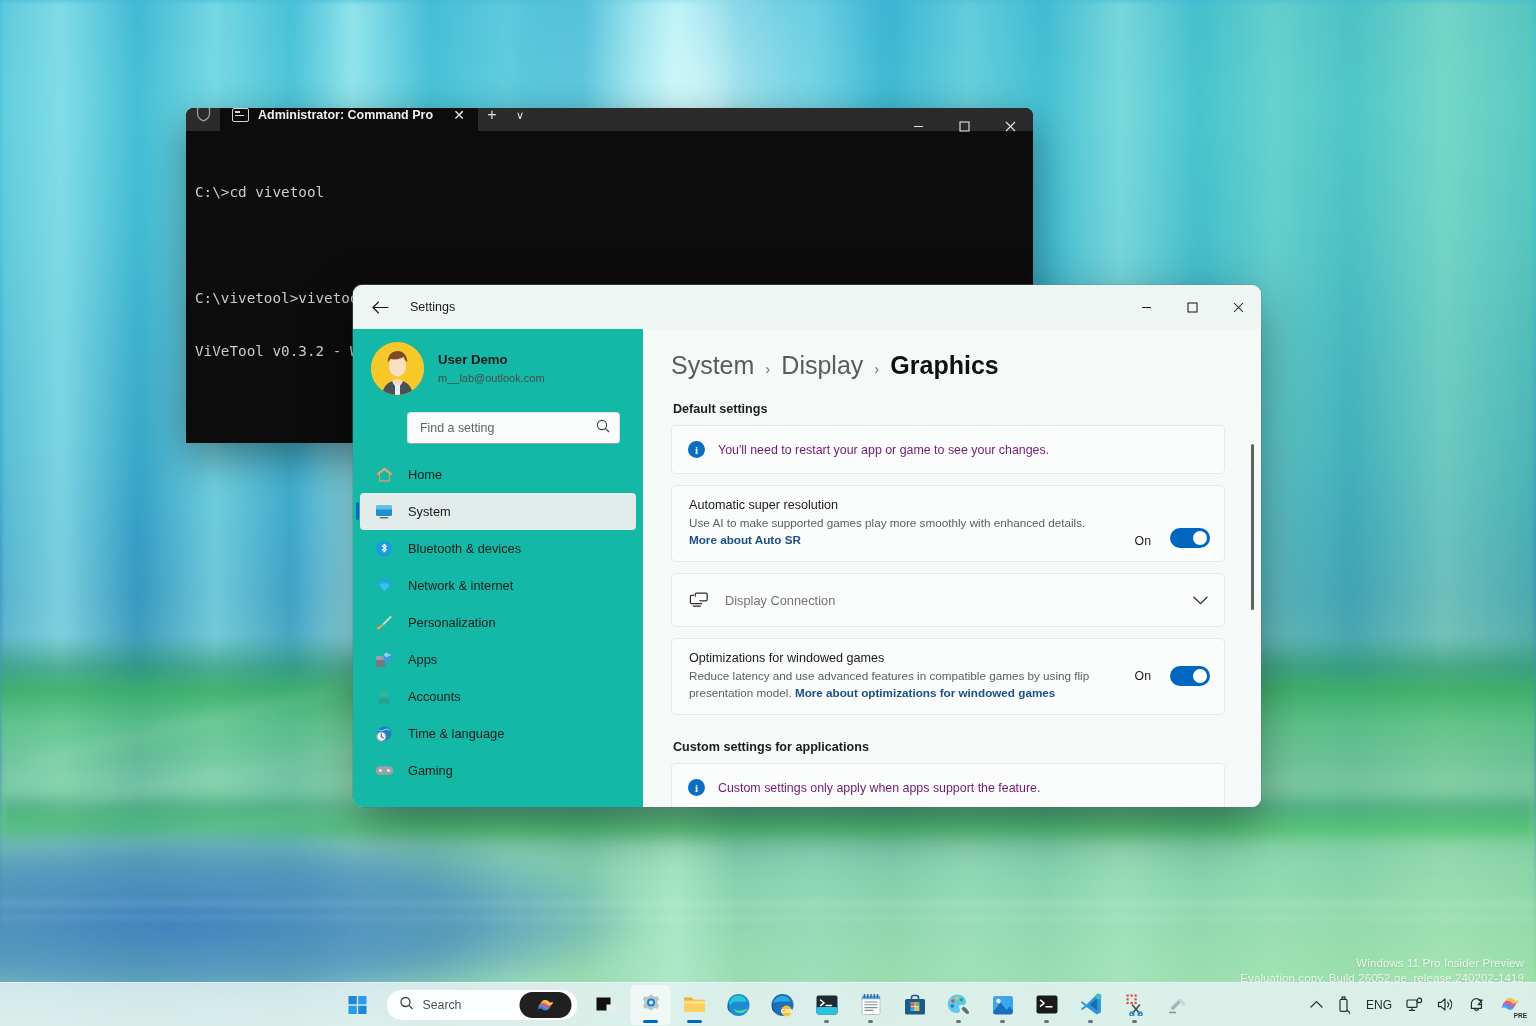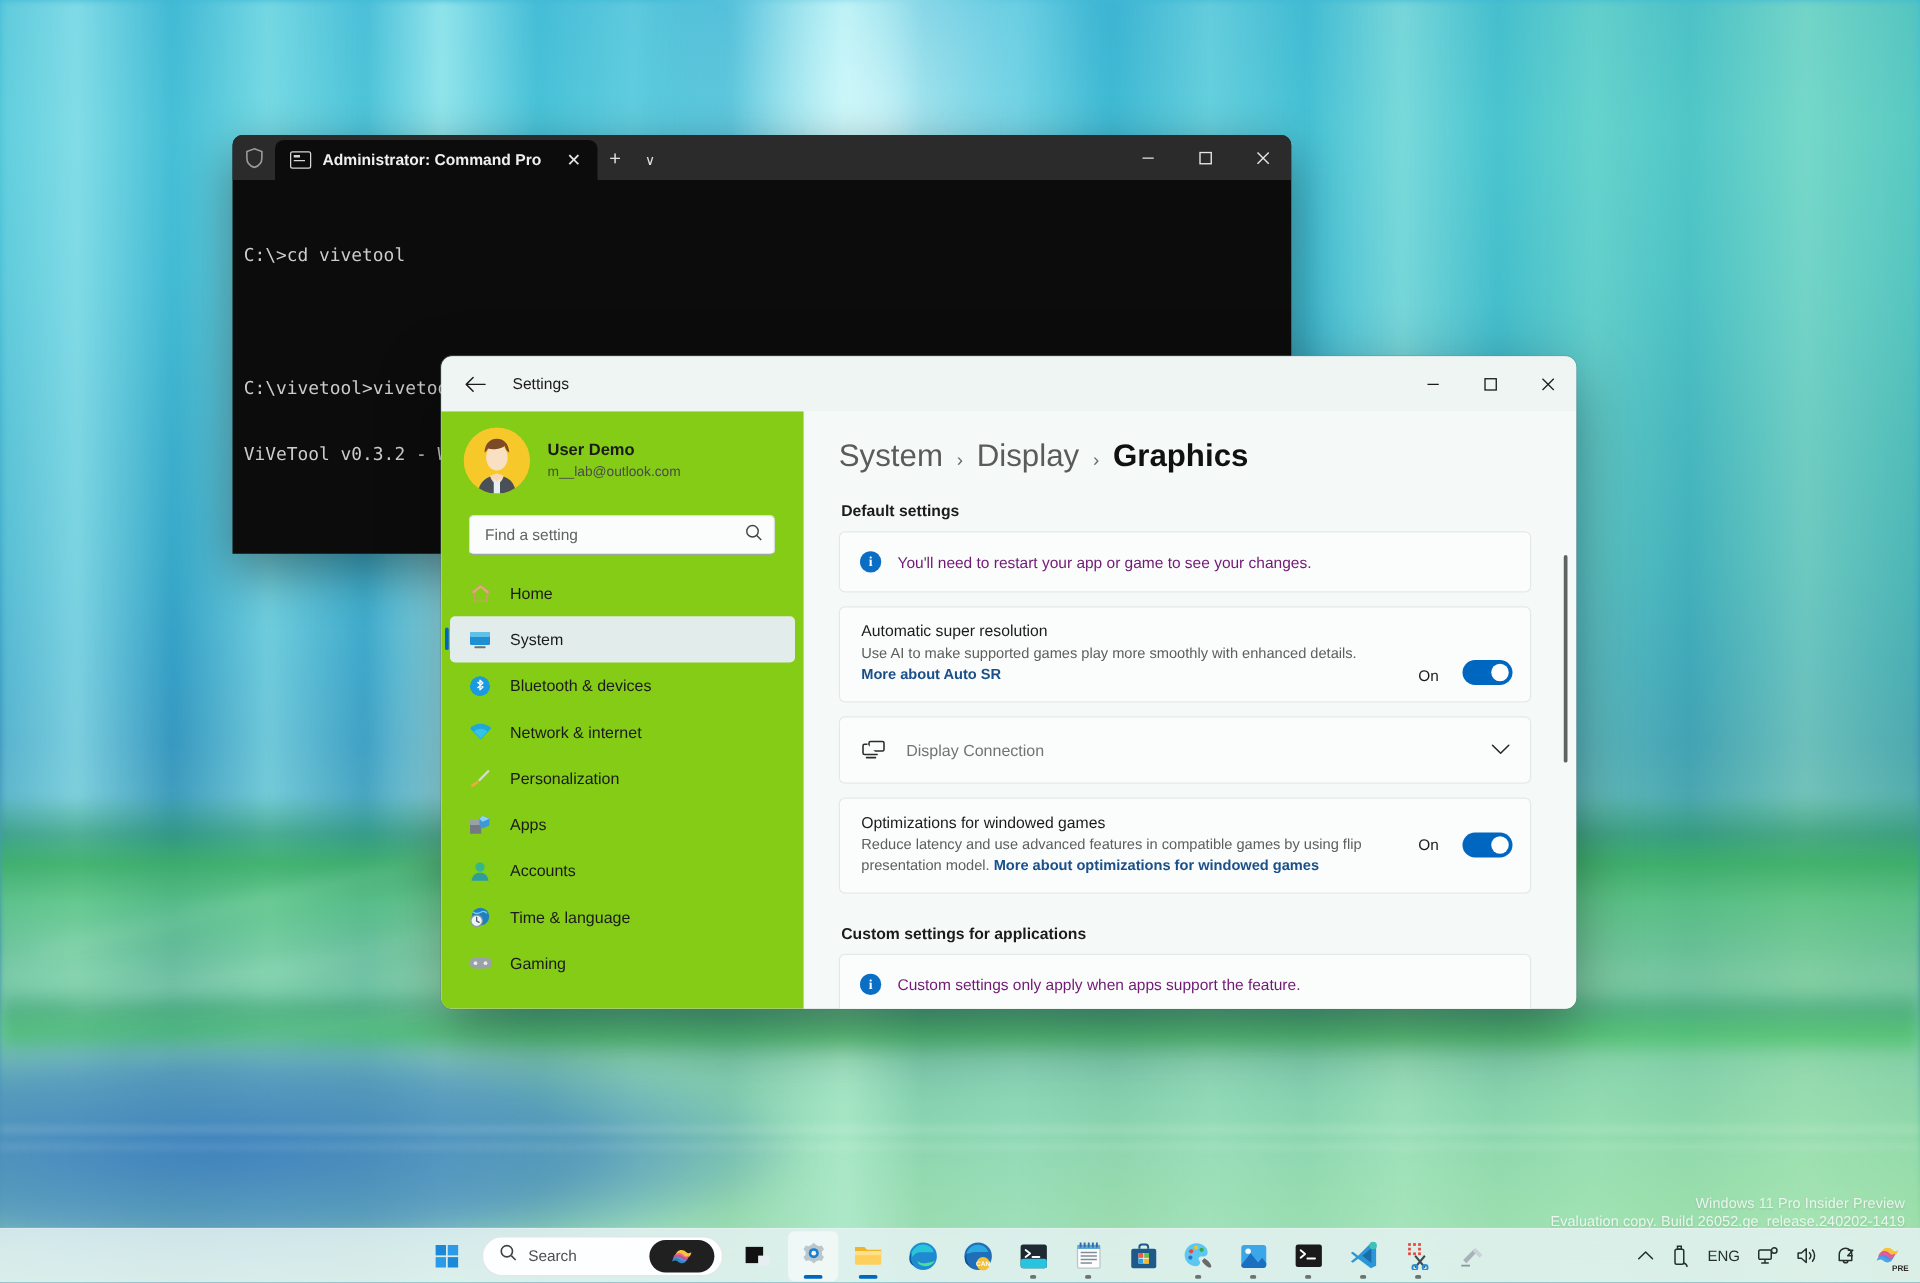--- a/index.html
+++ b/index.html
@@ -90,21 +90,21 @@
   }
 
   
   #terminal {
     position:absolute; left:186px; top:108px; width:847px; height:335px;
     background:#0c0c0c; border-radius:8px 8px 0 0;
     box-shadow: 0 14px 40px rgba(0,0,0,.40);
     overflow:hidden;
   }
   .term-titlebar {
-    height:36px; background:#2b2b2b; display:flex; align-items:flex-end;
+    height:23px; background:#2b2b2b; display:flex; align-items:flex-end;
     position:relative;
   }
   .term-shield {
     width:34px; height:36px; display:flex; align-items:center; justify-content:center;
   }
   .term-tab {
     height:32px; background:#0c0c0c; border-radius:7px 7px 0 0;
     display:flex; align-items:center; gap:9px; padding:0 8px 0 12px;
     min-width:200px;
   }
@@ -167,35 +167,35 @@
   }
   .set-wc { position:absolute; right:0; top:0; height:44px; display:flex; }
   .set-wc div {
     width:46px; height:44px; display:flex; align-items:center; justify-content:center;
     color:#1b1b1b;
   }
   .set-main { flex:1; display:flex; min-height:0; }
 
   
   .sidebar {
-    width:290px; background:#84cc16; flex:none;
+    width:290px; background:#14b8a6; flex:none;
     padding:0 0 0 0; display:flex; flex-direction:column;
   }
   .profile { display:flex; align-items:center; gap:14px; padding:13px 0 0 18px; }
   .avatar {
     width:53px; height:53px; border-radius:50%; overflow:hidden; flex:none;
     background:#f6c324; position:relative;
   }
   .profile-txt { line-height:1.28; }
   .profile-name { font-size:13.2px; font-weight:700; color:#1b1b1b; }
   .profile-mail { font-size:11px; color:#4b4b4b; margin-top:2px; }
   .searchwrap { padding:17px 23px 0 22px; }
   .searchbox {
     height:32px; background:#fbfdfc; border:1px solid #d8dfdd; border-bottom:1.6px solid #9aa6a4;
-    border-radius:4px; display:flex; align-items:center; padding:0 9px 0 12px;
+    border-radius:4px; display:flex; align-items:center; padding:0 9px 0 12px;margin-left:32px;
   }
   .searchbox input {
     flex:1; border:none; outline:none; background:transparent;
     font-family:"Liberation Sans",sans-serif; font-size:12.4px; color:#1b1b1b;
   }
   .searchbox input::placeholder { color:#5d6563; }
   .navlist { margin-top:12px; padding:0 7px 0 7px; overflow:hidden; }
   .navitem {
     height:37px; display:flex; align-items:center; gap:14px;
     padding-left:14px; border-radius:4px; position:relative;

